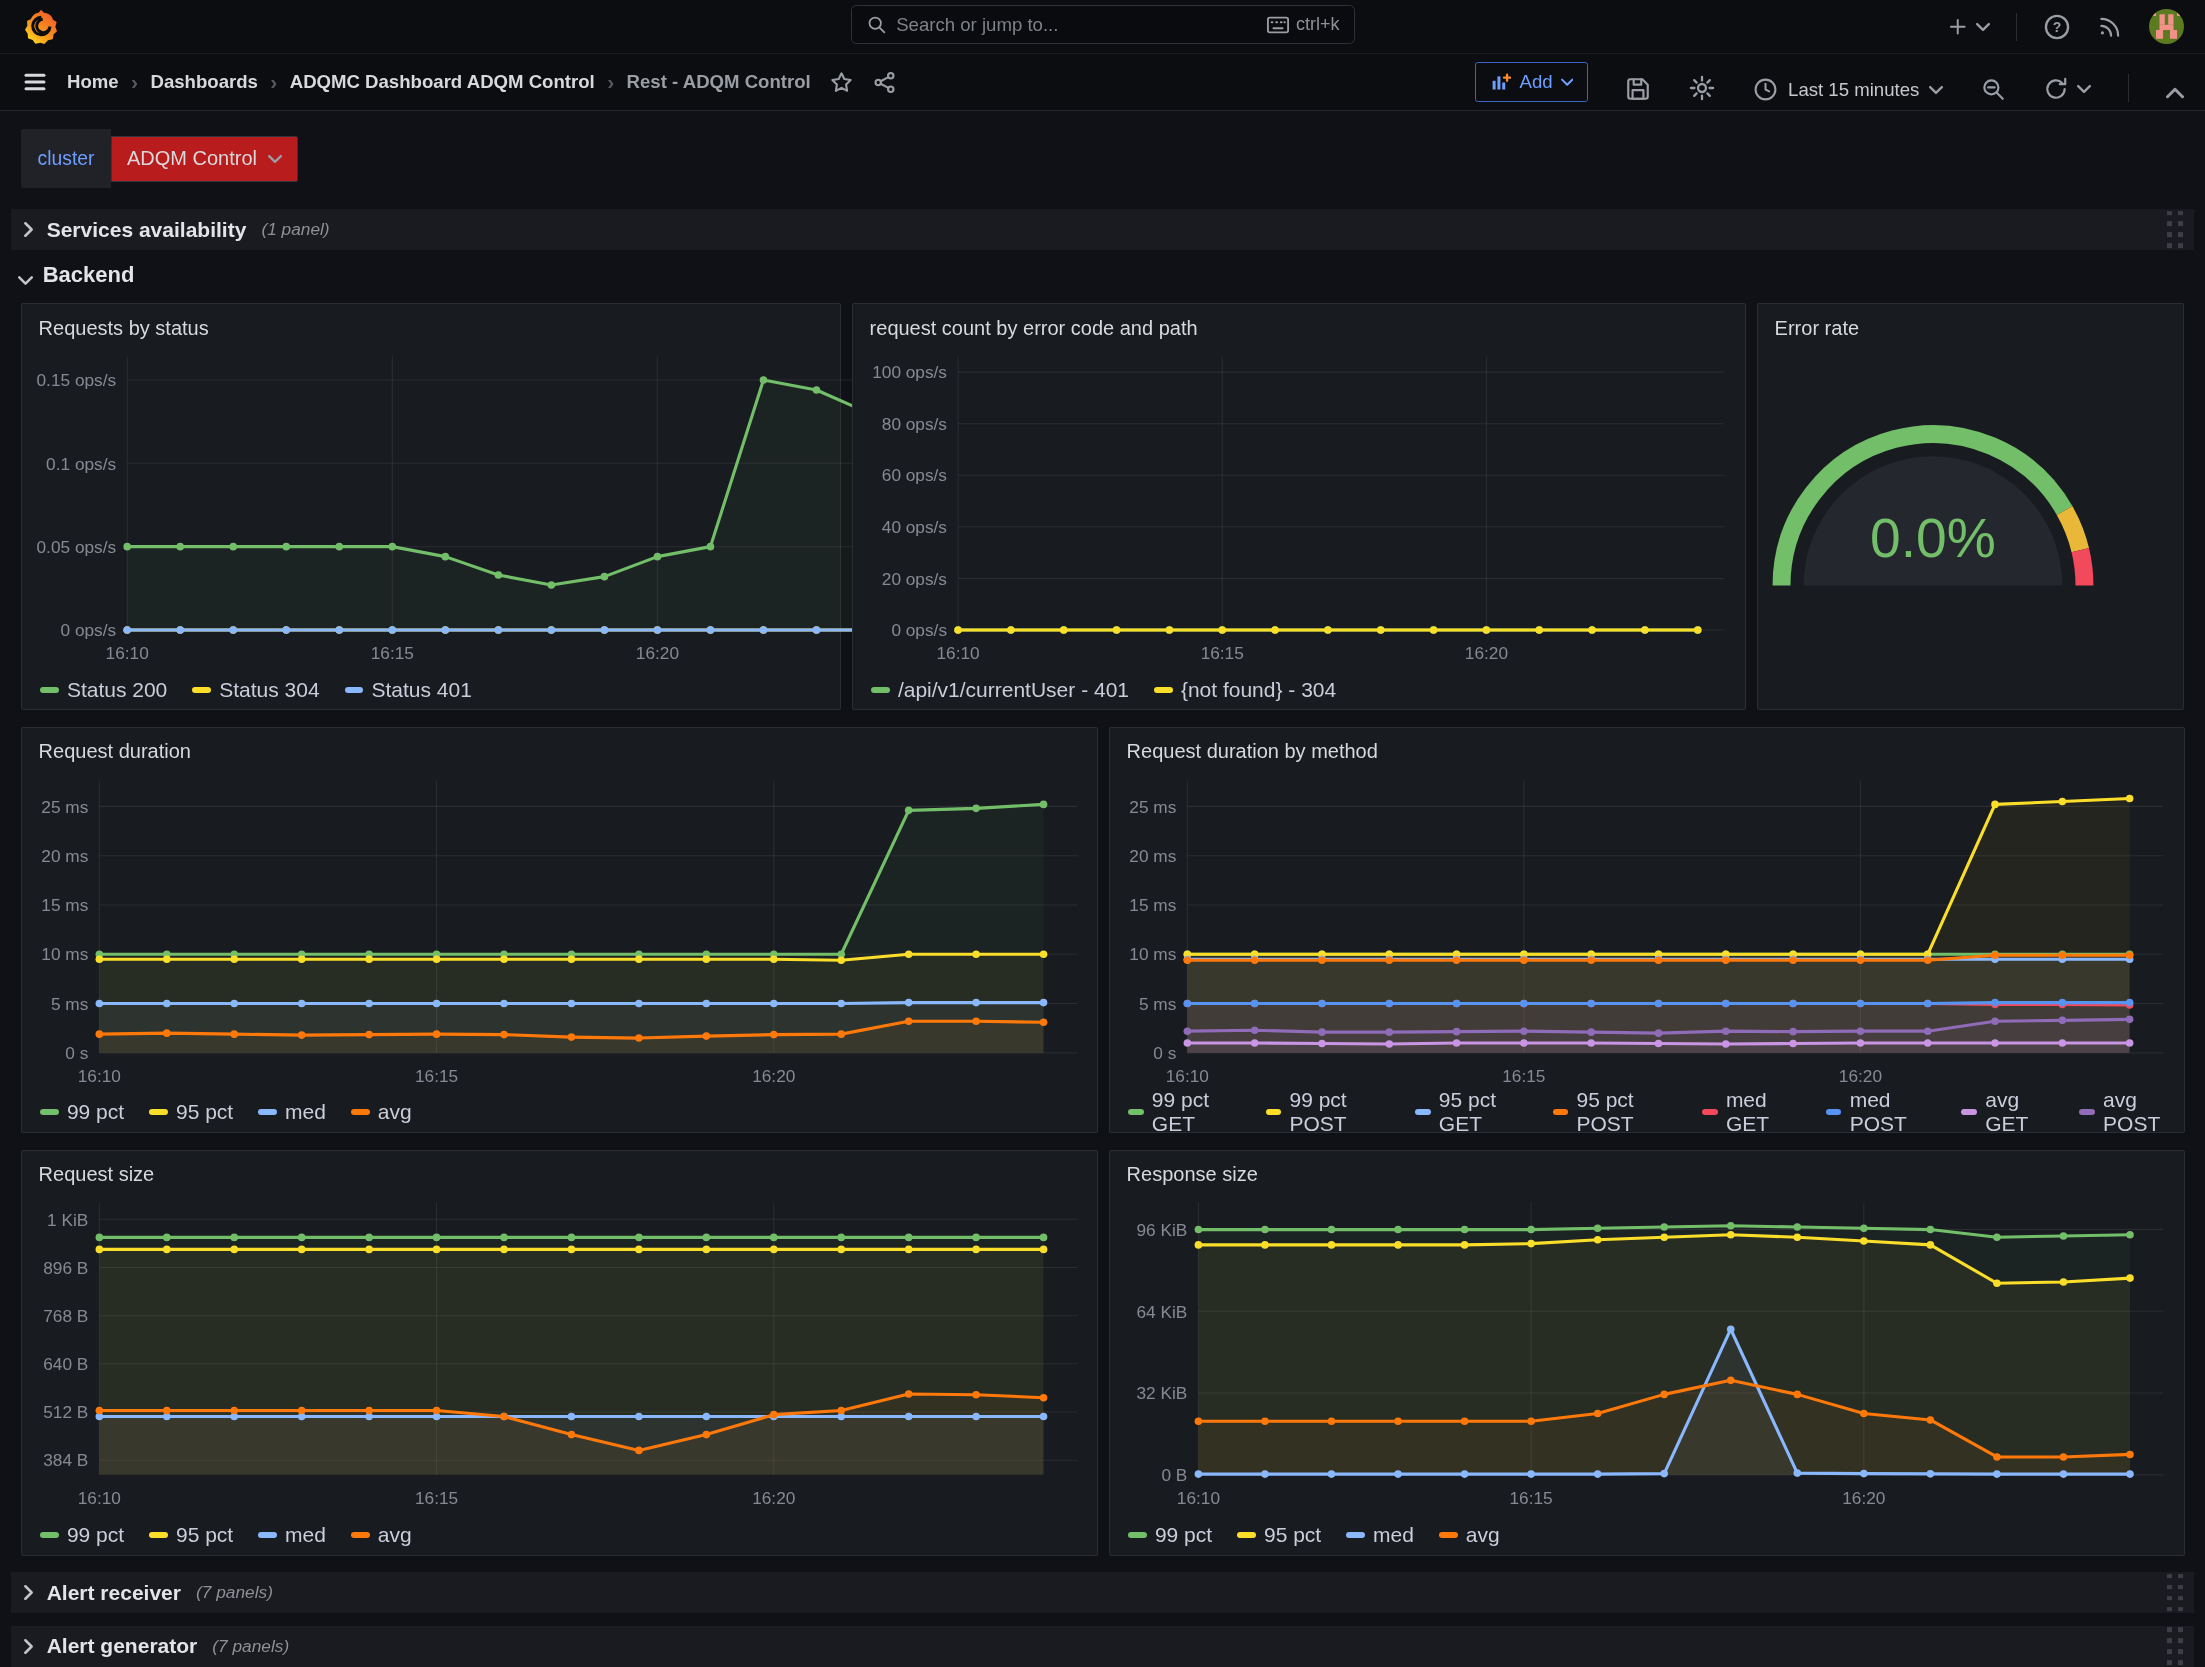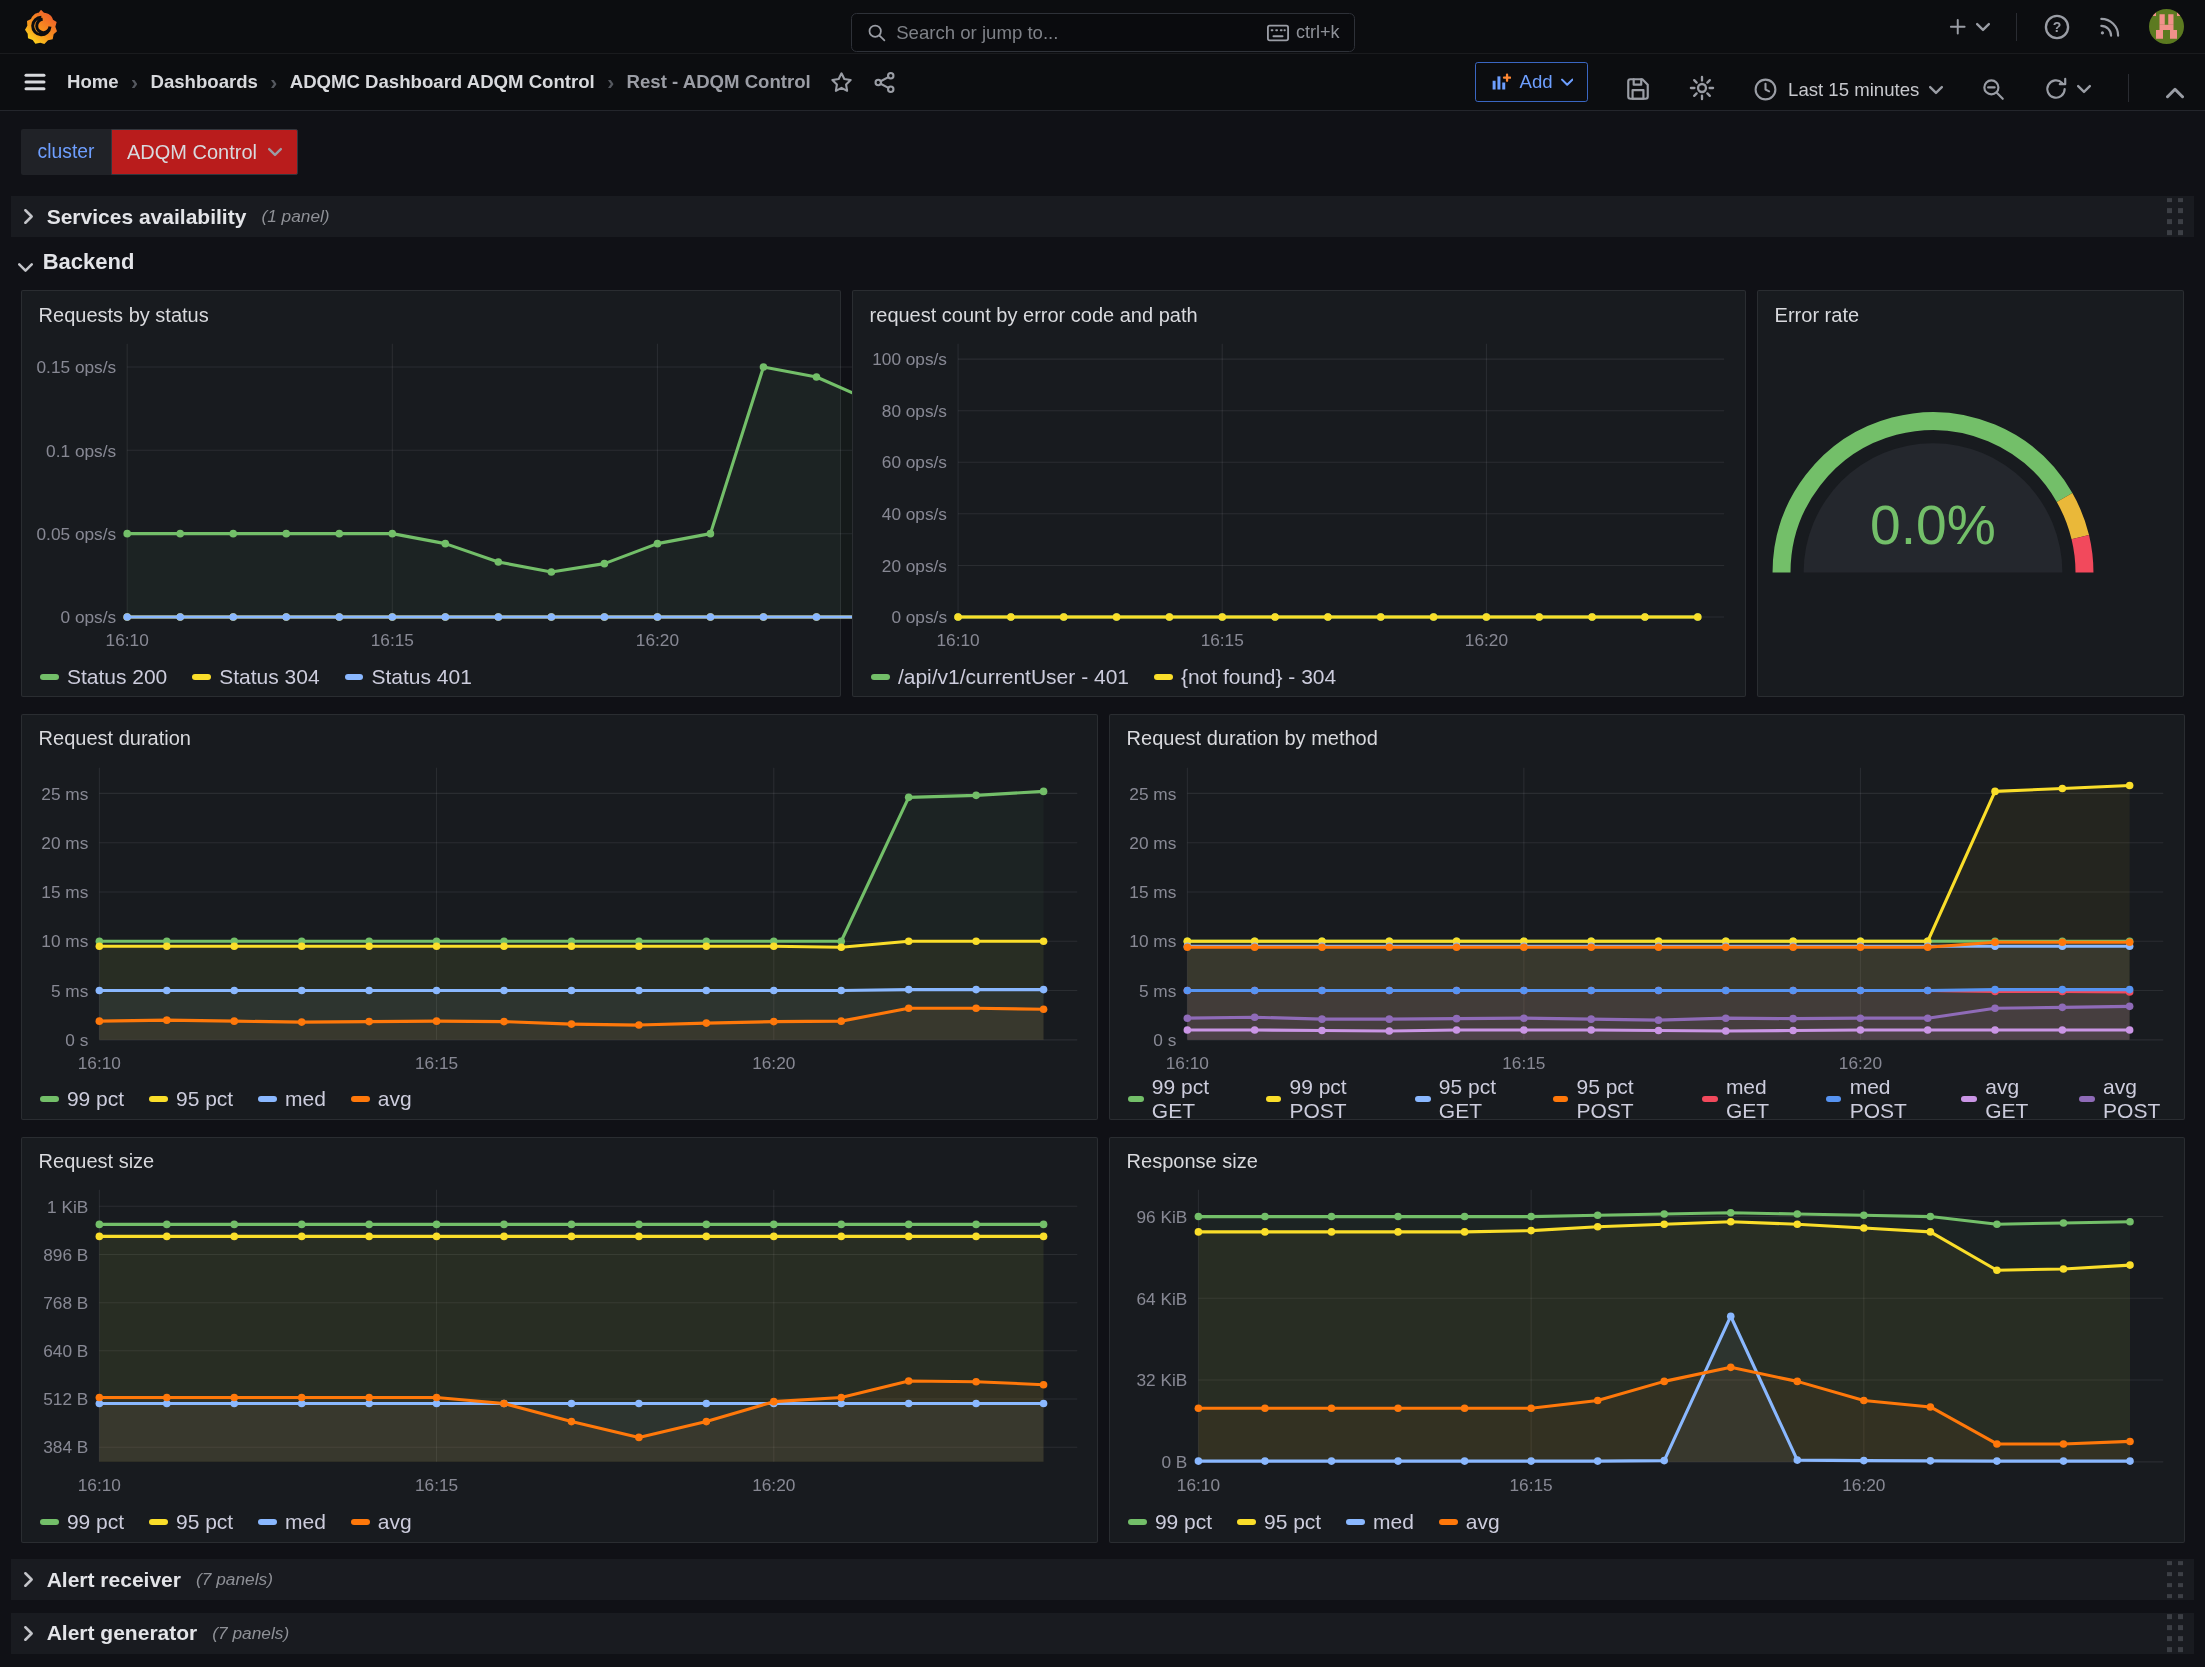--- a/index.html
+++ b/index.html
@@ -5,21 +5,21 @@
   * { margin:0; padding:0; box-sizing:border-box; }
   html,body { width:2205px; height:1668px; background:#101116; overflow:hidden;
     font-family:"Liberation Sans", sans-serif; color:#d8d9dd; }
   svg { display:block; }
   .icon { stroke:#9a9da5; fill:none; stroke-width:2; stroke-linecap:round; stroke-linejoin:round; }
 
   
   .topnav { position:relative; height:54px; background:#0c0d10;
     border-bottom:0.7px solid rgba(255,255,255,0.06);
     display:flex; align-items:center; padding:0 21px; }
-  .searchbox { position:absolute; left:50%; top:13px; transform:translateX(-50%);
+  .searchbox { position:absolute; left:50%; top:5px; transform:translateX(-50%);
     width:504px; height:39px; background:#0a0b0e; border:0.7px solid #2e3138; border-radius:5.5px;
     display:flex; align-items:center; padding:0 14px; gap:9.7px; }
   .searchbox input { flex:1; background:transparent; border:none; outline:none;
     color:#9fa2a9; font-size:18.6px; font-family:"Liberation Sans",sans-serif; }
   .searchbox input::placeholder { color:#7e8187; }
   .shortcut { display:flex; align-items:center; gap:7px; color:#8e9198; font-size:18px; }
   .nav-right { margin-left:auto; display:flex; align-items:center; gap:26px; }
   .vdivider { width:0.7px; height:28px; background:#2a2c32; }
 
   
@@ -30,21 +30,21 @@
   .crumb.current { color:#9b9da5; }
   .crumb-sep { color:#55585f; font-size:21px; }
   .tb-right { margin-left:auto; display:flex; align-items:flex-end; gap:37px; }
   .add-btn { display:flex; align-items:center; gap:8.3px; height:40px; padding:0 14px;
     border:0.7px solid #3a66c2; border-radius:2.8px; color:#6e9fff; font-size:18.6px; font-weight:500; cursor:pointer; }
   .timepick { display:flex; align-items:center; gap:9.7px; color:#c7c8cd; font-size:18.6px; cursor:pointer; }
 
   
   .content { padding-top:18px; }
   .varrow { display:flex; align-items:center; margin:0 0 21px 21px; }
-  .varlabel { height:46px; display:flex; align-items:center; padding:0 16.6px;
+  .varlabel { height:59px; display:flex; align-items:center; padding:0 16.6px;
     background:#202227; border-radius:2.1px 0 0 2.1px; color:#6e9fff; font-size:19.3px; }
   .varvalue { height:46px; display:flex; align-items:center; gap:11px; padding:0 15px;
     background:#b91c1c; border:0.7px solid #33363d; border-radius:0 2.1px 2.1px 0;
     color:#d8d9dd; font-size:20px; cursor:pointer; }
 
   .rowband { position:relative; height:41px; margin:0 11px 12.4px 11px; background:#191b20;
     display:flex; align-items:center; padding:0 9.7px; gap:11px; cursor:pointer; }
   .rowband .rtitle { font-size:21px; font-weight:700; color:#e3e4e8; }
   .rowband .rcount { font-size:17.3px; font-style:italic; color:#8e9096; margin-left:4.1px; }
   .rowchev { color:#c3c4c9; }

